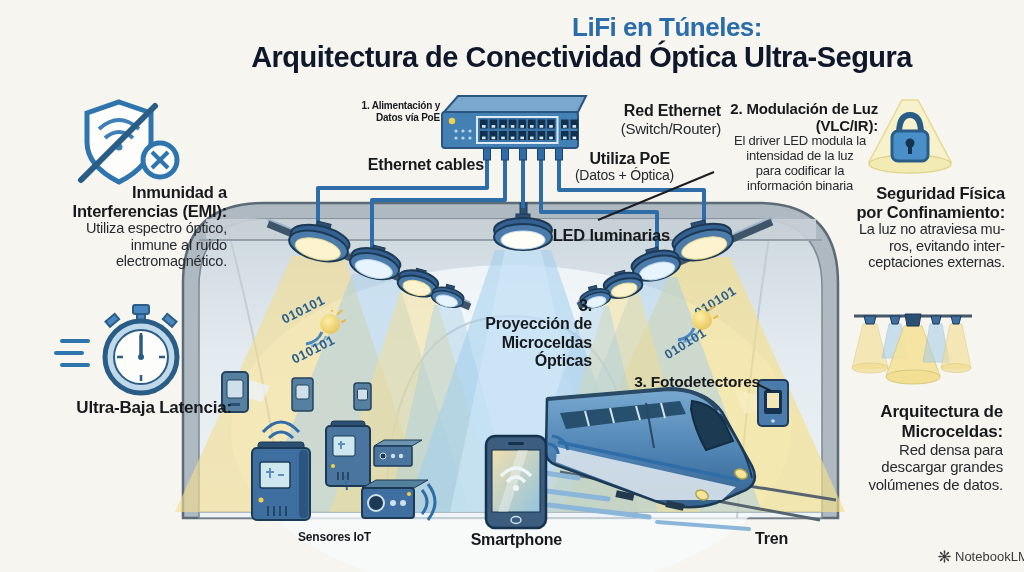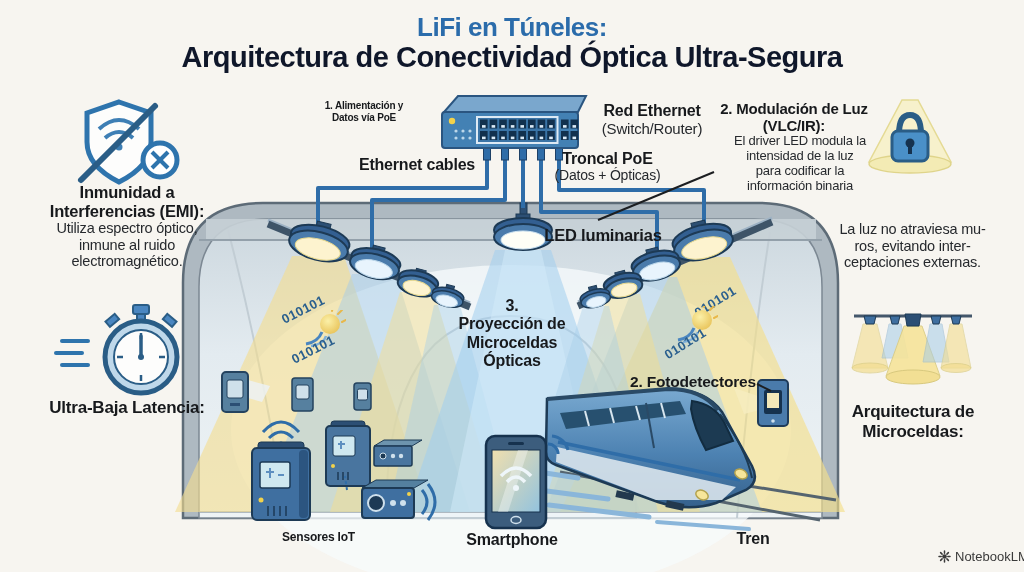--- a/index.html
+++ b/index.html
@@ -1,20 +1,20 @@
 <!DOCTYPE html>
 <html><head>
 <meta charset="utf-8">
 <style>
   html,body{margin:0;padding:0;}
   body{width:1024px;height:572px;overflow:hidden;background:#f7f5f0;
        font-family:"Liberation Sans",sans-serif;}
   .canvas{position:relative;width:1024px;height:572px;background:#f7f5f0;}
   .scene{position:absolute;left:0;top:0;}
-  .tx{position:absolute;white-space:pre-line;text-align:center;color:#26292d;
+  .tx{position:absolute;white-space:pre-line;text-align:right;color:#26292d;
       line-height:1.15;letter-spacing:-0.2px;}
   .b{font-weight:700;color:#17191c;}
   .ttl1{font-size:26px;font-weight:700;letter-spacing:-0.5px;}
   .ttl2{font-size:29px;font-weight:700;color:#0f172a;letter-spacing:-0.5px;}
   .icon{position:absolute;}
   .bin{position:absolute;width:120px;height:95px;}
   .bin span{position:absolute;font-size:13px;font-weight:700;color:#2a5f8e;
             letter-spacing:0.5px;white-space:nowrap;}
   .wm{position:absolute;display:flex;align-items:center;gap:4px;
       font-size:13px;color:#3a3a3a;}
@@ -428,45 +428,50 @@
 
 <div class="tx b" style="left:22px;top:398px;width:210px;font-size:17px">Ultra-Baja Latencia:</div>
 
 <div class="tx b" style="left:288px;top:100px;width:152px;font-size:10px">1. Alimentación y
 Datos vía PoE</div>
 <div class="tx b" style="left:350px;top:156px;width:134px;font-size:16px">Ethernet cables</div>
 
 <div class="tx b" style="left:583px;top:102px;width:138px;font-size:16px">Red Ethernet</div>
 <div class="tx" style="left:583px;top:120px;width:138px;font-size:15px">(Switch/Router)</div>
 
-<div class="tx b" style="left:545px;top:150px;width:125px;font-size:16px">Troncal PoE</div>
-<div class="tx" style="left:541px;top:167px;width:133px;font-size:14px">(Datos + Ópticas)</div>
+<div class="tx b" style="left:545px;top:150px;width:125px;font-size:16px">Utiliza PoE</div>
+<div class="tx" style="left:541px;top:167px;width:133px;font-size:14px">(Datos + Óptica)</div>
 
 <div class="tx b" style="left:710px;top:100px;width:168px;font-size:15px">2. Modulación de Luz
 (VLC/IR):</div>
 <div class="tx" style="left:710px;top:134px;width:168px;font-size:13px;text-align:center;padding-left:12px;box-sizing:border-box">El driver LED modula la
 intensidad de la luz
 para codificar la
 información binaria</div>
 
+<div class="tx b" style="left:820px;top:184px;width:185px;font-size:16.5px">Seguridad Física
+por Confinamiento:</div>
 <div class="tx" style="left:820px;top:221px;width:185px;font-size:14.5px">La luz no atraviesa mu-
 ros, evitando inter-
 ceptaciones externas.</div>
 
 <div class="tx b" style="left:823px;top:402px;width:180px;font-size:17px">Arquitectura de
 Microceldas:</div>
+<div class="tx" style="left:823px;top:441px;width:180px;font-size:15px">Red densa para
+descargar grandes
+volúmenes de datos.</div>
 
 <div class="tx b" style="left:536px;top:226px;width:134px;font-size:16.5px">LED luminarias</div>
 
 <div class="tx b" style="left:432px;top:297px;width:160px;font-size:16px">3.
 Proyección de
 Microceldas
 Ópticas</div>
 
-<div class="tx b" style="left:626px;top:373px;width:134px;font-size:15.5px">2. Fotodetectores</div>
+<div class="tx b" style="left:626px;top:373px;width:134px;font-size:15.5px">3. Fotodetectores</div>
 
 <div class="tx b" style="left:266px;top:531px;width:105px;font-size:12px">Sensores IoT</div>
 <div class="tx b" style="left:462px;top:531px;width:100px;font-size:16px">Smartphone</div>
 <div class="tx b" style="left:718px;top:530px;width:70px;font-size:16px">Tren</div>
 
 <div class="wm" style="left:938px;top:549px">
   <svg width="13" height="13" viewBox="0 0 13 13">
     <circle cx="6.5" cy="6.5" r="2.3" fill="#3a3a3a"></circle>
     <g stroke="#3a3a3a" stroke-width="1.5" stroke-linecap="round">
       <line x1="6.5" y1="1" x2="6.5" y2="3.2"></line>

